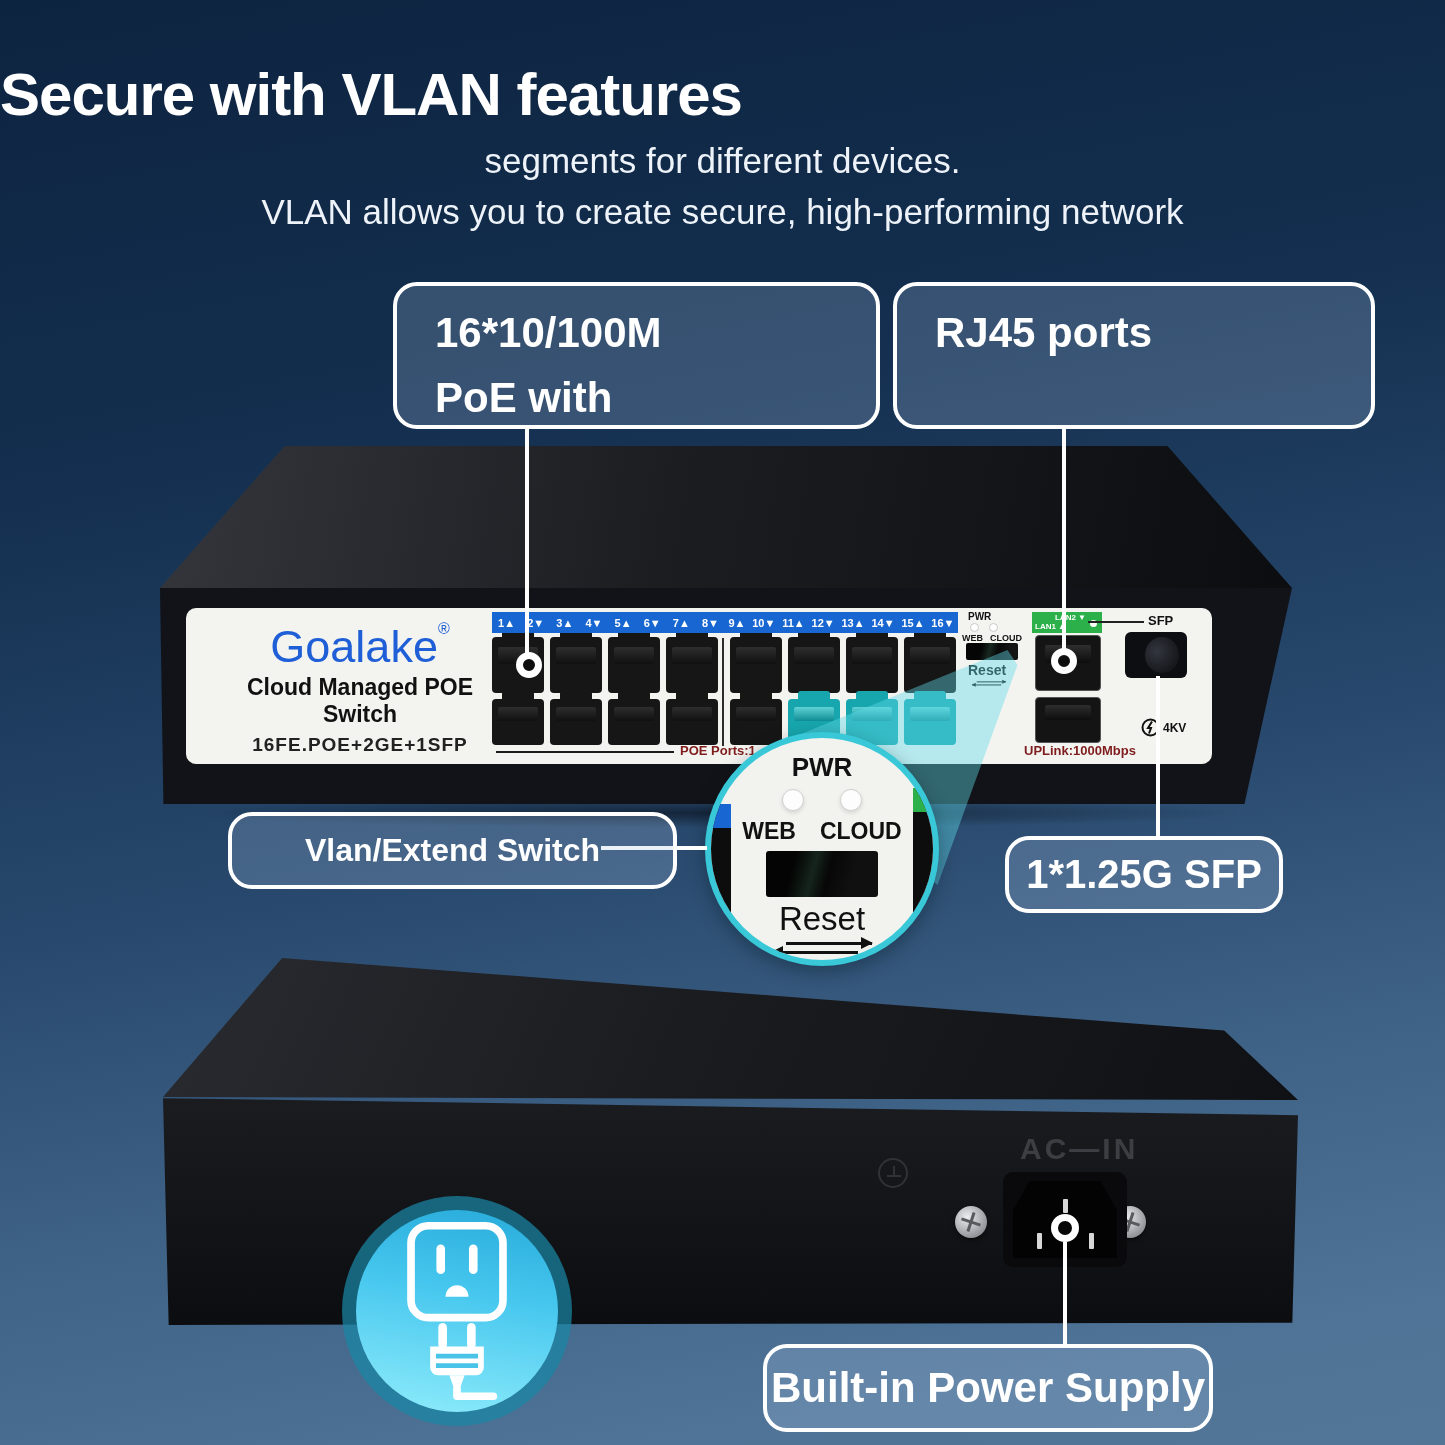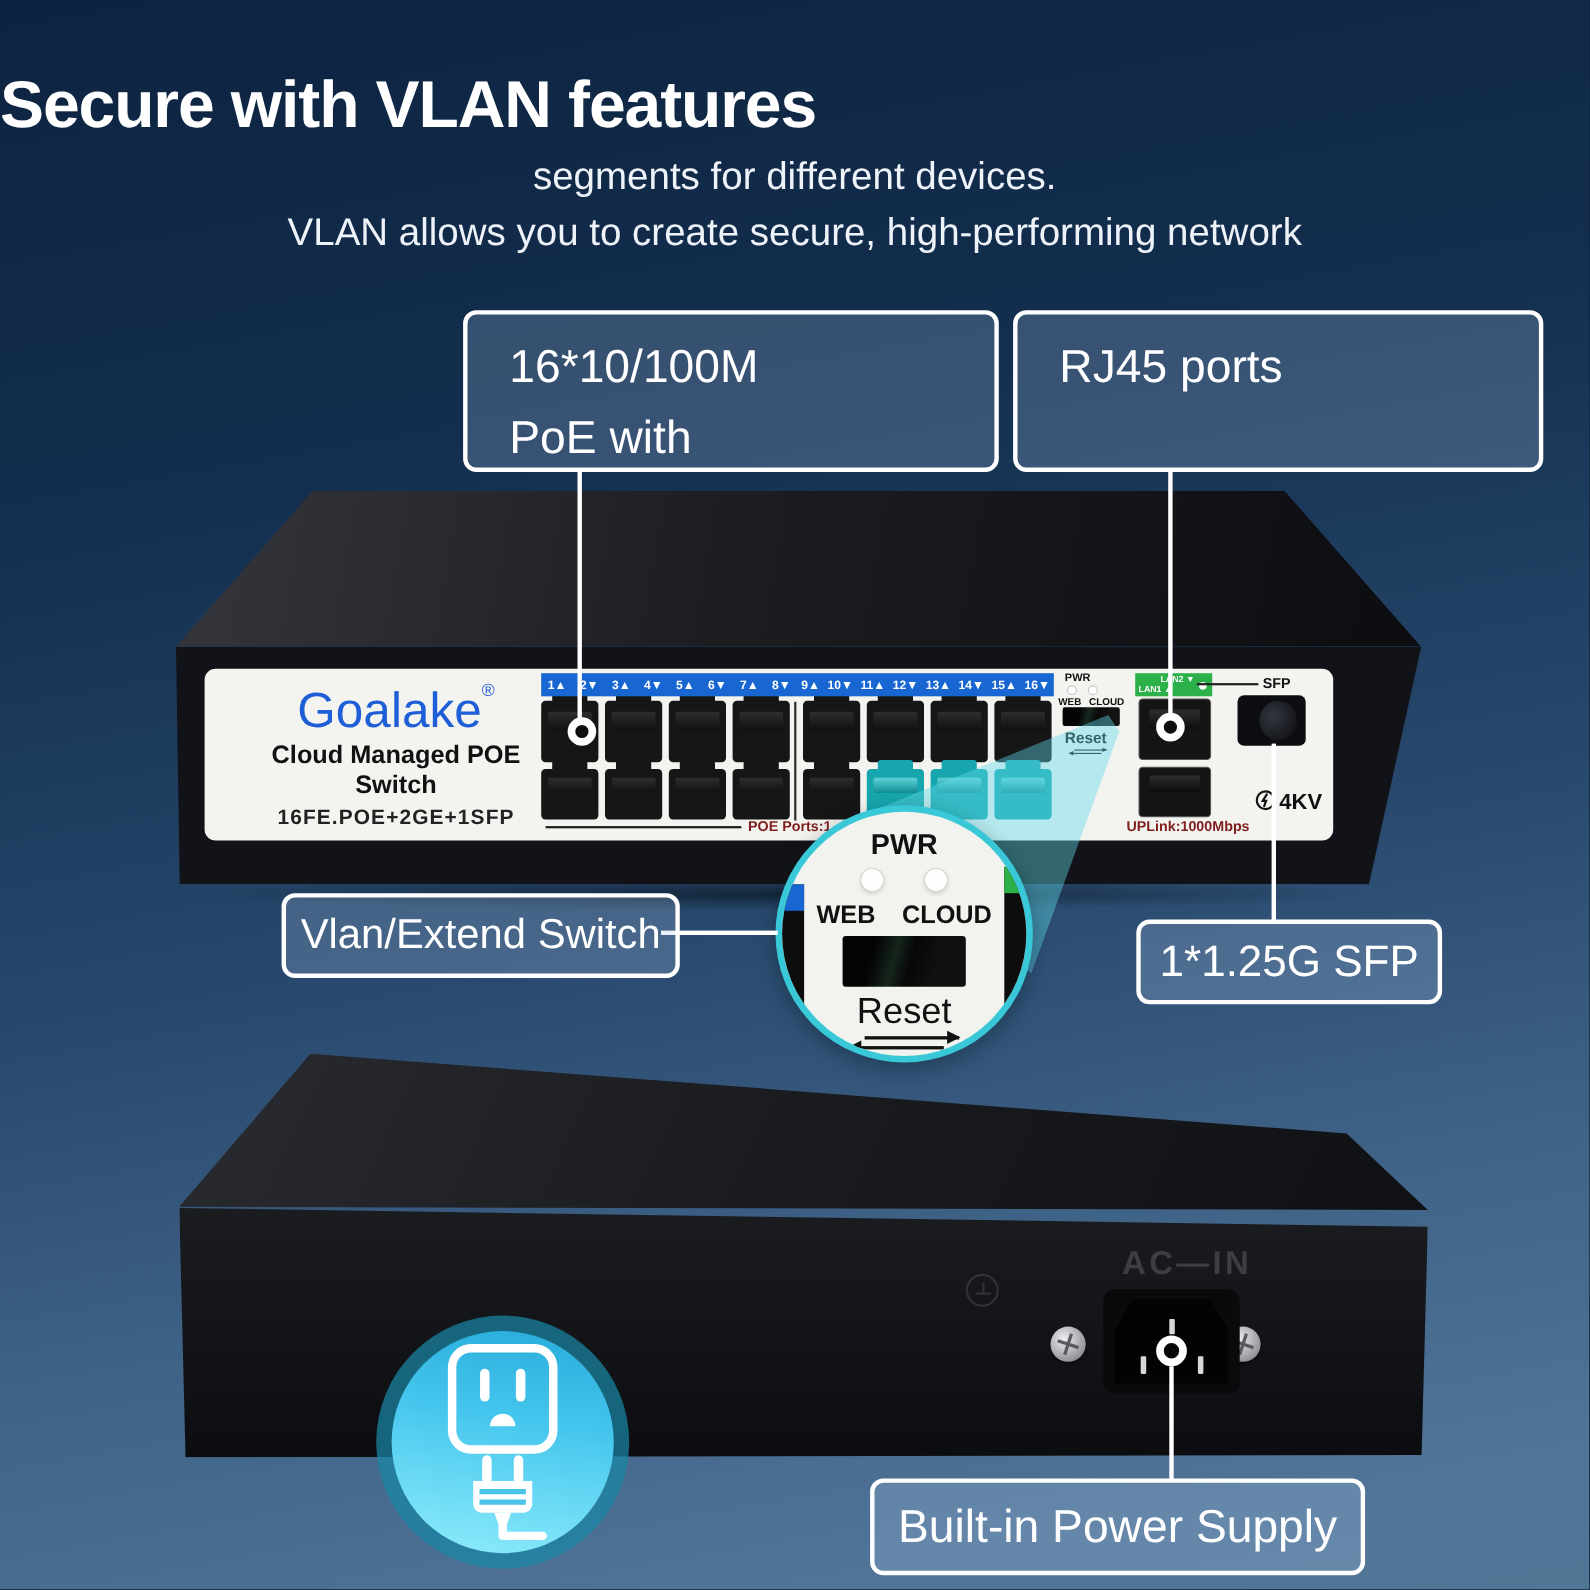--- a/index.html
+++ b/index.html
@@ -7,26 +7,26 @@
   .stage{position:relative;width:1445px;height:1445px;overflow:hidden;
     background:linear-gradient(170deg,#0d2440 0%,#132e4e 28%,#27486c 55%,#3f6287 75%,#4f7497 92%,#527696 100%);
     font-family:"Liberation Sans","DejaVu Sans",sans-serif;}
   .abs{position:absolute;}
 
   
   .title{left:0;top:20px;width:100%;text-align:left;color:#fff;font-size:60px;font-weight:bold;letter-spacing:-1px;}
   .subtitle{left:0;top:136px;width:100%;text-align:center;color:#eef3f9;font-size:35px;line-height:1.45;font-weight:400;}
 
   
-  .callout{border:4px solid #ffffff;border-radius:12px;background:rgba(173,198,228,0.24);color:#fff;font-weight:normal;z-index:9;margin-left:28px;}
+  .callout{border:4px solid #ffffff;border-radius:24px;background:rgba(173,198,228,0.24);color:#fff;font-weight:bold;z-index:9;}
   .callout.two-line{font-size:42px;line-height:1.55;padding:14px 0 0 38px;}
   .callout.center{display:flex;align-items:center;justify-content:center;}
   .co-poe{left:393px;top:282px;width:487px;height:147px;}
   .co-uplink{left:893px;top:282px;width:482px;height:147px;}
-  .co-vlan{left:228px;top:812px;width:362px;height:77px;font-size:38px;}
+  .co-vlan{left:228px;top:812px;width:449px;height:77px;font-size:32px;}
   .co-sfp{left:1005px;top:836px;width:278px;height:77px;font-size:40px;}
   .co-power{left:763px;top:1344px;width:450px;height:88px;font-size:42px;}
 
   
   .cline{background:#fff;z-index:8;}
   .l-poe{left:525px;top:429px;width:4px;height:228px;}
   .l-uplink{left:1062px;top:429px;width:4px;height:224px;}
   .l-sfp{left:1156px;top:676px;width:4px;height:162px;}
   .l-vlan{left:601px;top:846px;width:106px;height:4px;}
   .l-power{left:1063px;top:1242px;width:4px;height:104px;}
@@ -89,21 +89,21 @@
   .sfp-label{left:962px;top:5px;font-size:13px;font-weight:bold;color:#111;}
 
   .uplink-jack{left:849px;width:66px;background:#141414;border-radius:4px;border:1px solid #555;}
   .uj-top{top:27px;height:56px;}
   .uj-bottom{top:89px;height:46px;}
   .uplink-jack::after{content:'';position:absolute;left:14%;top:16%;width:72%;height:34%;background:linear-gradient(180deg,#2e2e2e,#0d0d0d);border-radius:2px;}
 
   .sfp-port{left:939px;top:24px;width:62px;height:46px;background:#0d0e11;border-radius:6px;}
   .sfp-port::after{content:'';position:absolute;left:20px;top:5px;width:34px;height:36px;border-radius:50%;background:radial-gradient(circle at 35% 40%,#33363e,#16181d 70%);}
 
-  .kv-badge{left:955px;top:110px;display:flex;align-items:flex-start;gap:3px;color:#111;font-weight:bold;font-size:20px;}
+  .kv-badge{left:955px;top:110px;display:flex;align-items:center;gap:3px;color:#111;font-weight:bold;font-size:12px;}
 
   
   .wedge{left:770px;top:640px;width:250px;height:250px;background:rgba(96,219,233,0.42);
     clip-path:polygon(95% 4%,99% 10%,67% 98%,4% 41%);z-index:4;}
   .mag{left:705px;top:732px;width:234px;height:234px;border-radius:50%;background:#f2f2ee;
     border:6px solid #38c8d7;overflow:hidden;z-index:7;box-shadow:0 6px 18px rgba(0,20,30,0.35);}
   .mag-sliver{position:absolute;background:#0d0d0d;}
   .ms-left{left:-4px;top:66px;width:24px;height:150px;border-top:24px solid #1766d2;}
   .ms-right{right:-6px;top:50px;width:26px;height:160px;border-top:24px solid #2cb14a;}
   .mag-col{position:absolute;left:0;top:0;width:100%;height:100%;display:flex;flex-direction:column;align-items:center;}

